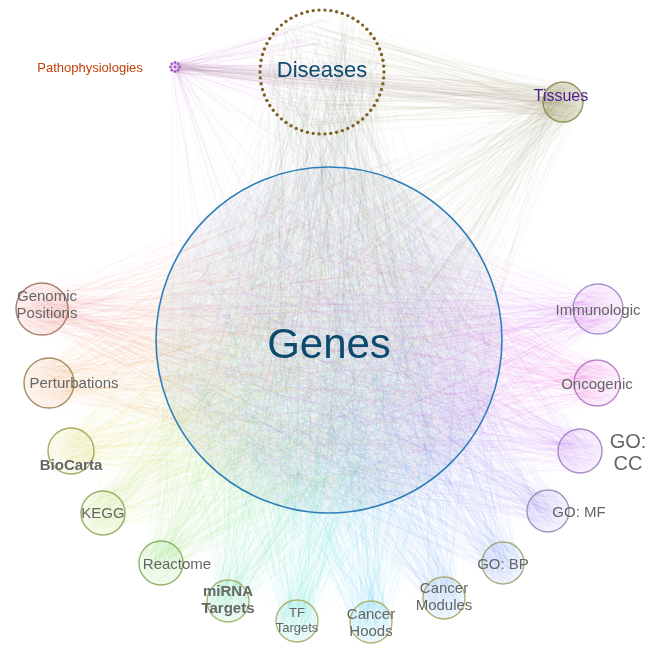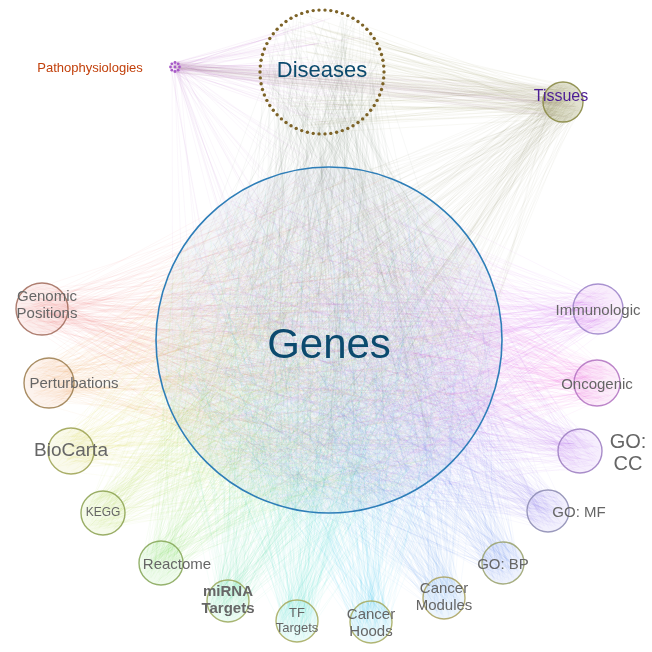--- a/index.html
+++ b/index.html
@@ -149,22 +149,22 @@
       </g>
       <circle cx="563" cy="102" r="20" fill="#8a8a45" fill-opacity="0.25" stroke="#8a8a45" stroke-opacity="0.9" stroke-width="1.4"></circle>
     </svg>
   <div id="labels">
       <div class="node-label" style="left: 322px; top: 70px; font-size: 22px; color: #0c4a6e;">Diseases</div>
       <div class="node-label" style="left: 90px; top: 68px; font-size: 13px; color: #c2410c;">Pathophysiologies</div>
       <div class="node-label" style="left: 561px; top: 96px; font-size: 16px; color: #4c1d95;">Tissues</div>
       <div class="node-label" style="left: 47px; top: 305px; font-size: 15px;">Genomic
 Positions</div>
       <div class="node-label" style="left: 50px; top: 383px; font-size: 15px; margin-left: 24px;">Perturbations</div>
-      <div class="node-label" style="left: 71px; top: 450px; font-size: 19px;">BioCarta</div>
-      <div class="node-label" style="left: 103px; top: 513px; font-size: 12px;">KEGG</div>
+      <div class="node-label" style="left: 71px; top: 465px; font-size: 15px; font-weight: bold;">BioCarta</div>
+      <div class="node-label" style="left: 103px; top: 513px; font-size: 15px;">KEGG</div>
       <div class="node-label" style="left: 177px; top: 564px; font-size: 15px;">Reactome</div>
       <div class="node-label" style="left: 228px; top: 600px; font-size: 15px; font-weight: bold;">miRNA
 Targets</div>
       <div class="node-label" style="left: 297px; top: 621px; font-size: 13px;">TF
 Targets</div>
       <div class="node-label" style="left: 371px; top: 623px; font-size: 15px;">Cancer
 Hoods</div>
       <div class="node-label" style="left: 444px; top: 597px; font-size: 15px;">Cancer
 Modules</div>
       <div class="node-label" style="left: 503px; top: 564px; font-size: 15px;">GO: BP</div>

